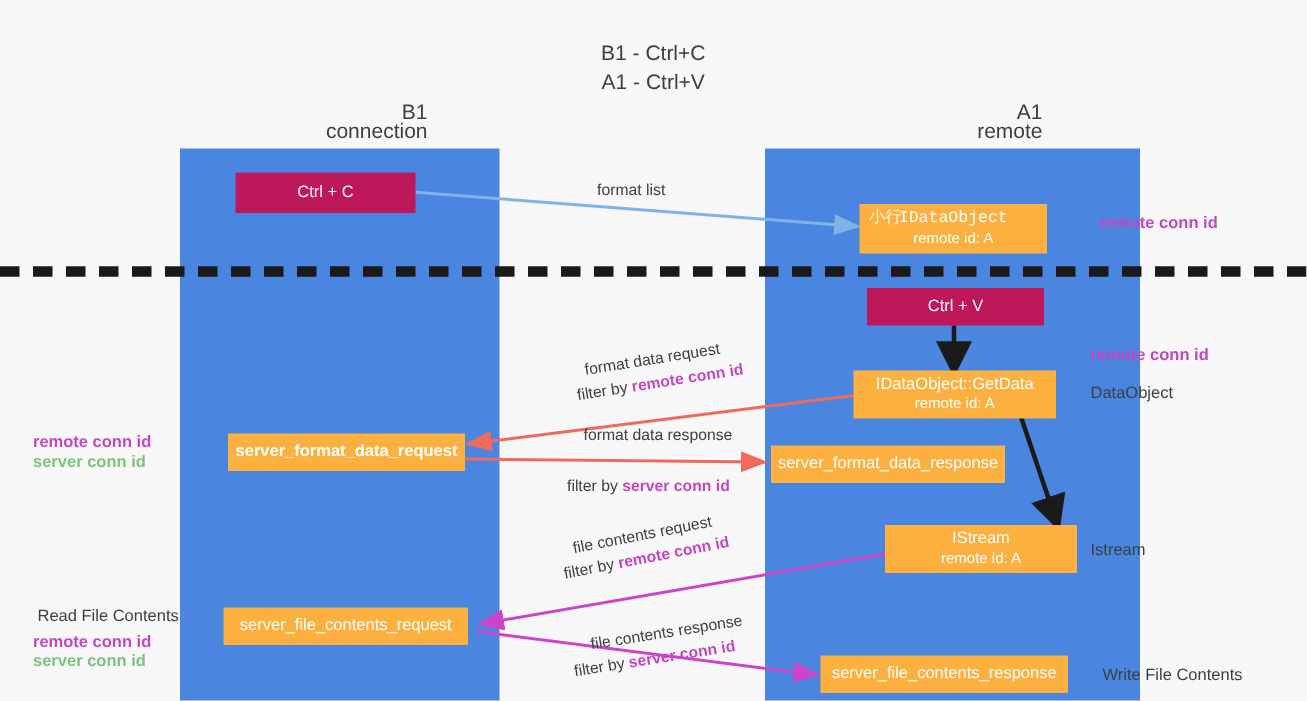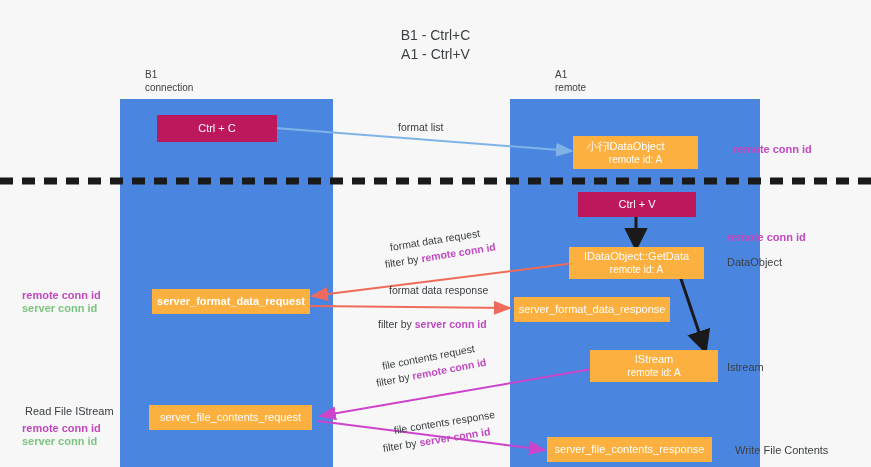--- a/index.html
+++ b/index.html
@@ -8,21 +8,21 @@
     background:#f7f7f7;
     font-family:"Liberation Sans", sans-serif;
     color:#3c4043;
     overflow:hidden;
   }
   #stage{position:relative;width:871px;height:467px;margin-top:20px;}
 
   
   .lane{position:absolute;background:#4a86e0;}
   .lane-head{
-    position:absolute;text-align:left;font-size:10px;line-height:13px;
+    position:absolute;text-align:right;font-size:14px;line-height:13px;
     color:#3c4043;white-space:pre-line;
   }
 
   
   svg.layer{position:absolute;left:0;top:0;width:871px;height:467px;overflow:visible;}
 
   
   .node{
     position:absolute;display:flex;flex-direction:column;
     align-items:center;justify-content:center;
@@ -38,21 +38,21 @@
   .mag{color:#c049c0;font-weight:bold;}
   .grn{color:#7bc47f;font-weight:bold;}
   .ttl{
     position:absolute;left:0;top:6px;width:871px;text-align:center;
     font-size:14px;line-height:19px;color:#3c4043;white-space:pre-line;
   }
   .edge-lbl{position:absolute;font-size:10.5px;line-height:13px;white-space:nowrap;color:#3c4043;}
   .rot-a{transform:rotate(-9deg);transform-origin:left top;}
   .rot-b{transform:rotate(-11deg);transform-origin:left top;}
   .rot-c{transform:rotate(-9deg);transform-origin:left top;}
-  .garble{position:relative;display:inline-block;}
+  .garble{position:relative;display:inline-block;font-family:Liberation Mono, monospace;}
   .garble .over{position:absolute;left:-20px;top:0;opacity:.85;}
 </style>
 </head>
 <body>
 
 <div id="stage">
 
   <div class="ttl">B1 - Ctrl+C
 A1 - Ctrl+V</div>
 
@@ -163,17 +163,17 @@
 
   <div class="txt mag" style="left:733px;top:123px;">remote conn id</div>
   <div class="txt mag" style="left:727px;top:211px;">remote conn id</div>
   <div class="txt" style="left:727px;top:236px;">DataObject</div>
   <div class="txt" style="left:727px;top:341px;">Istream</div>
   <div class="txt" style="left:735px;top:424px;">Write File Contents</div>
 
   <div class="txt mag" style="left:22px;top:269px;">remote conn id</div>
   <div class="txt grn" style="left:22px;top:282px;">server conn id</div>
 
-  <div class="txt" style="left:25px;top:385px;">Read File IStream</div>
+  <div class="txt" style="left:25px;top:385px;">Read File Contents</div>
   <div class="txt mag" style="left:22px;top:402px;">remote conn id</div>
   <div class="txt grn" style="left:22px;top:415px;">server conn id</div>
 
 </div>
 
 </body></html>

